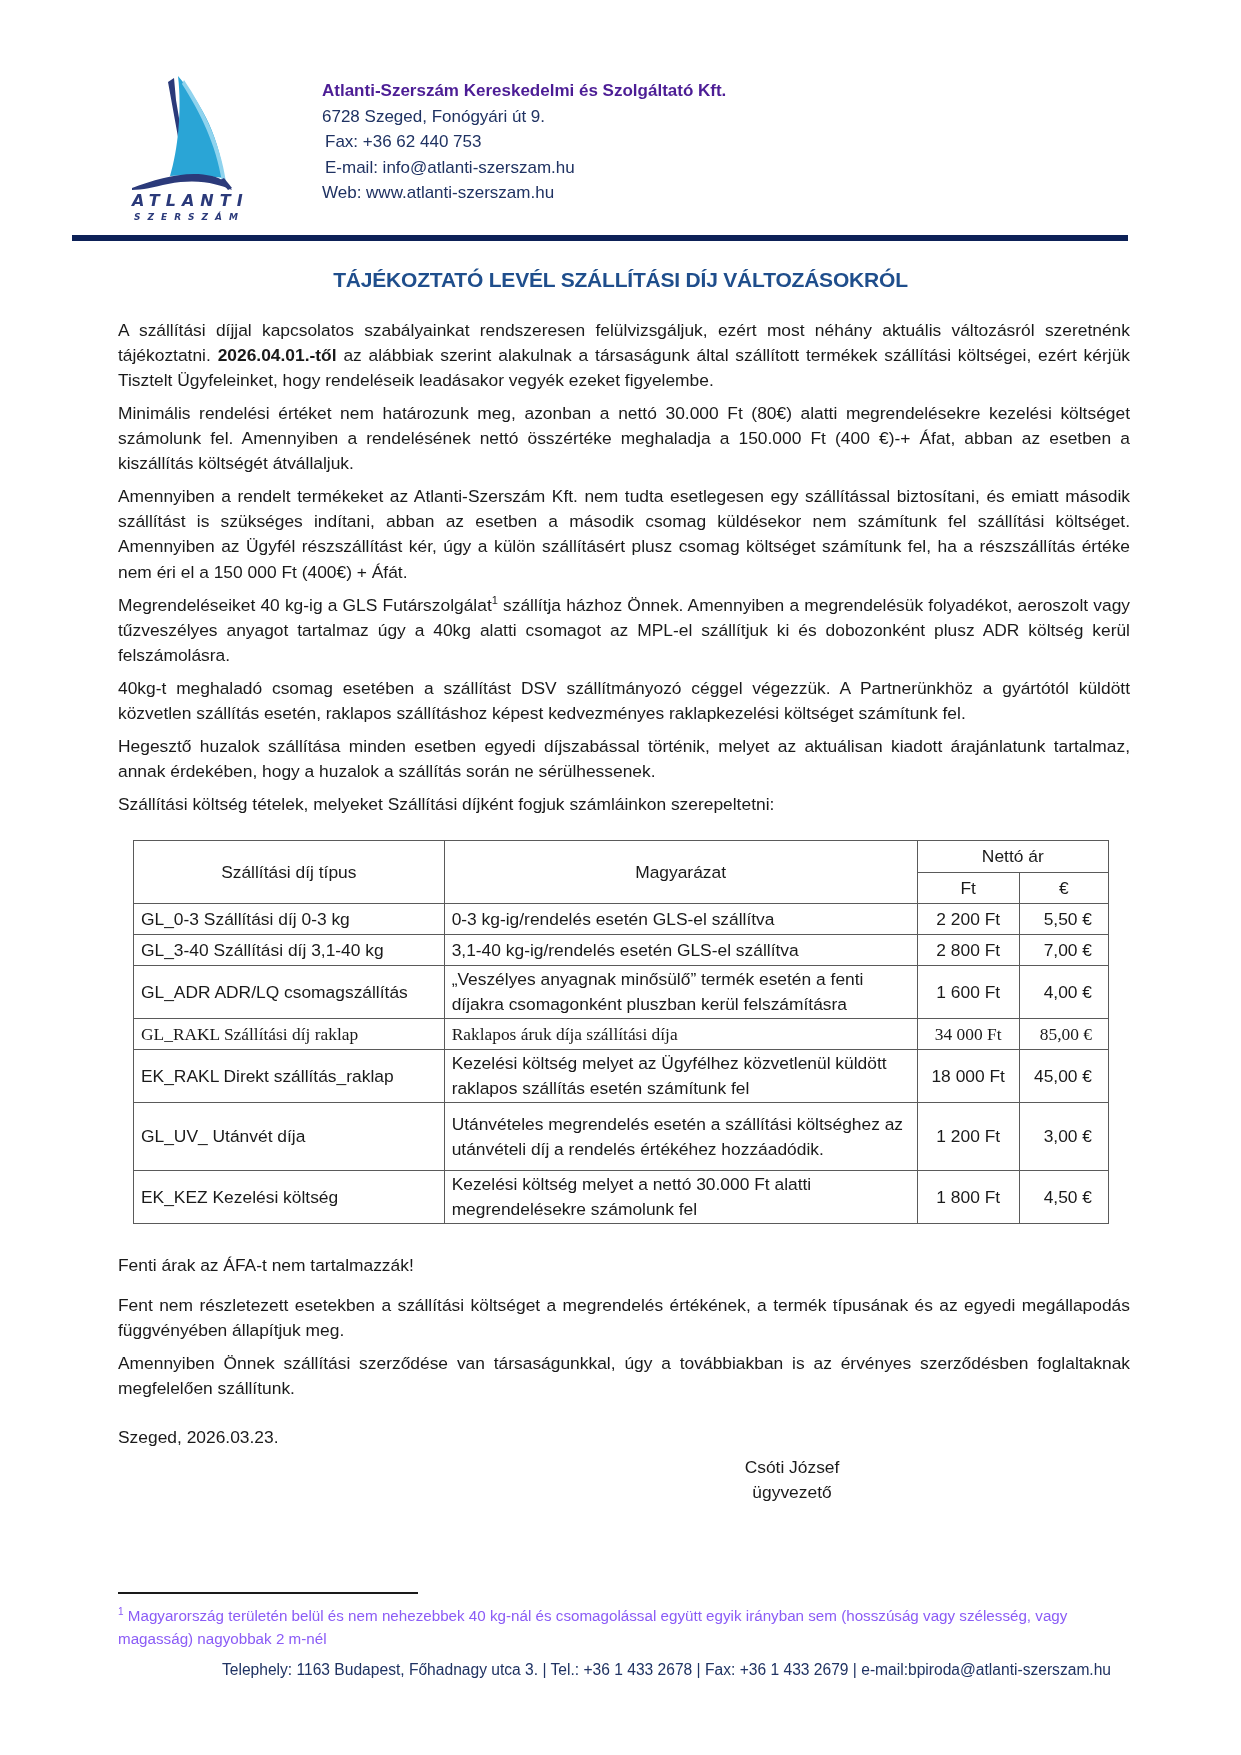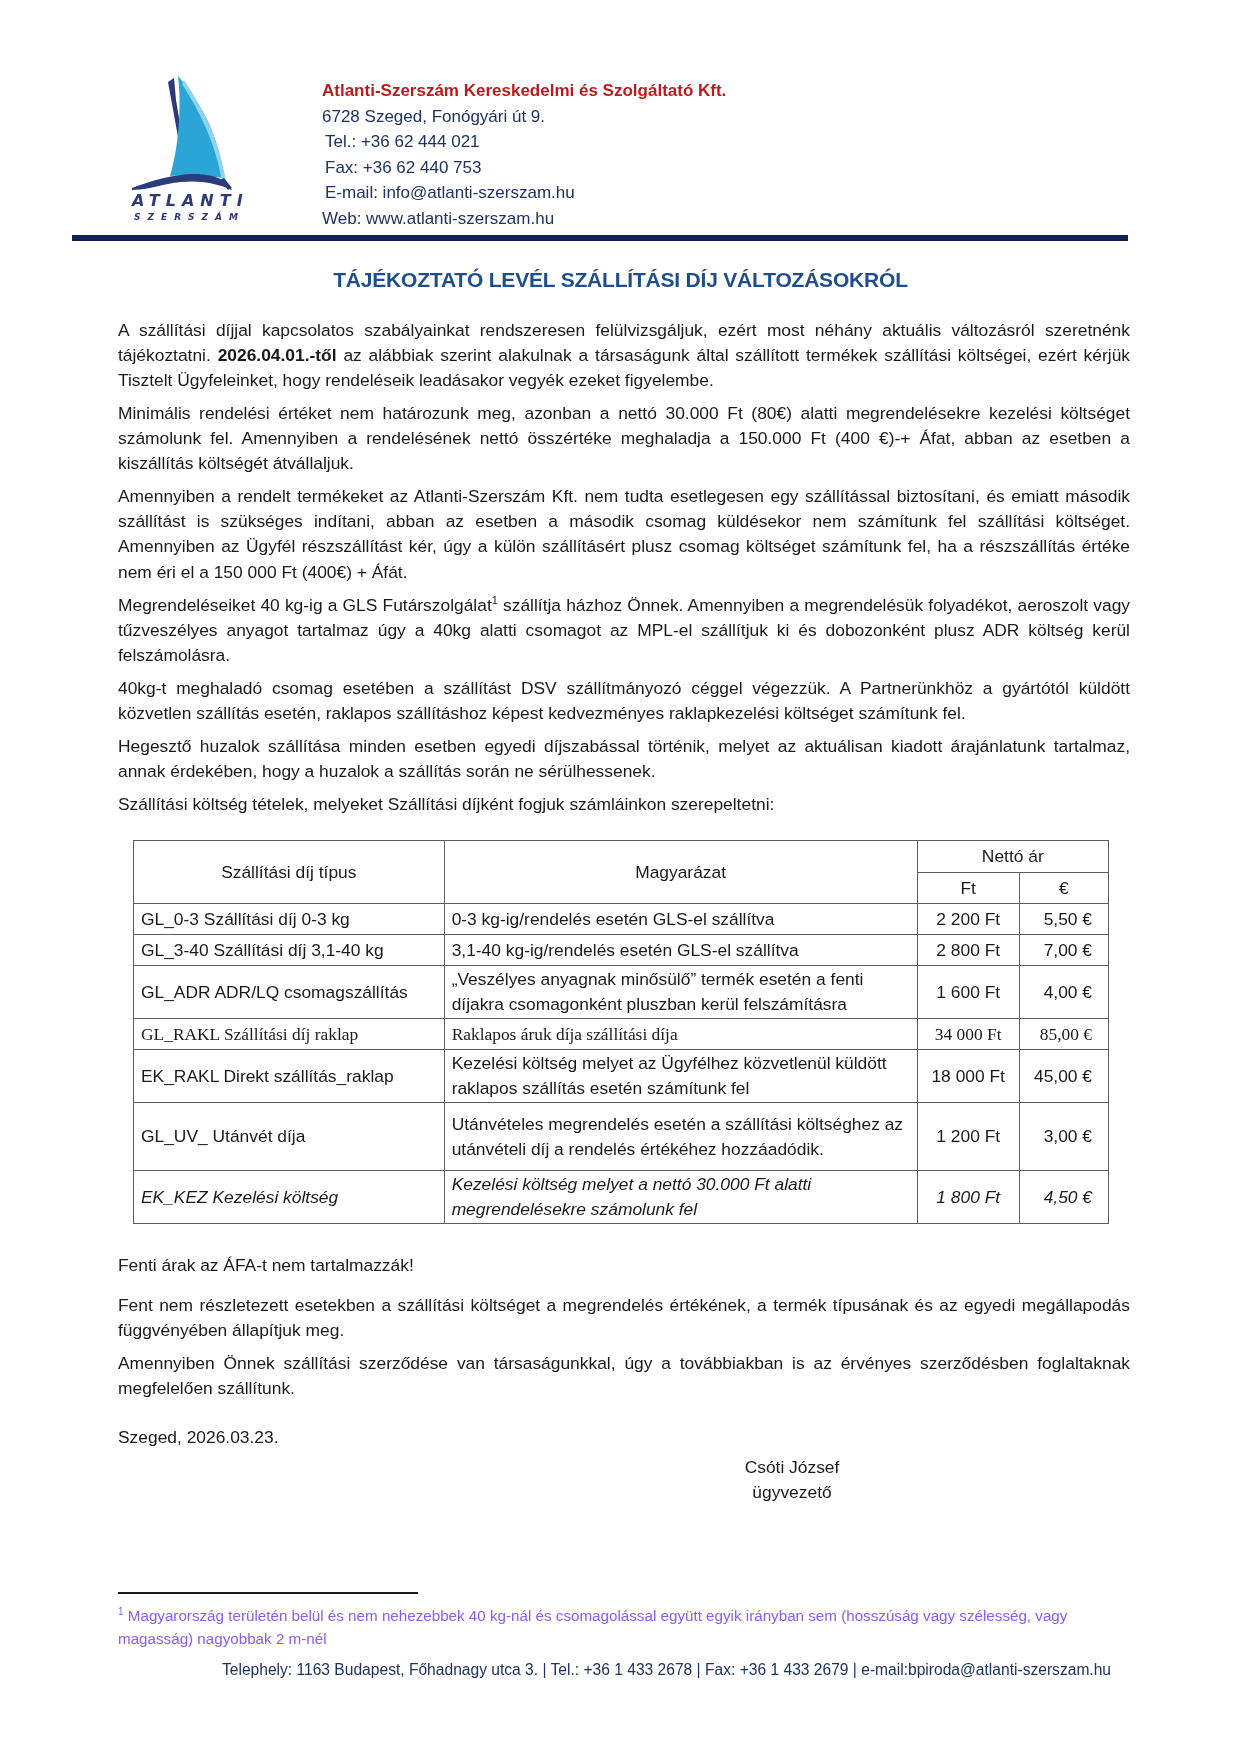--- a/index.html
+++ b/index.html
@@ -6,21 +6,21 @@
   body {
     width: 1241px; height: 1755px; position: relative; overflow: hidden;
     font-family: "Liberation Sans", "DejaVu Sans", sans-serif;
     color: #1a1a1a;
   }
   .page { position: absolute; left: 0; top: 0; width: 1241px; height: 1755px; }
 
   
   .logo { position: absolute; left: 128px; top: 70px; width: 130px; height: 150px; }
   .company { position: absolute; left: 322px; top: 78px; font-size: 17px; line-height: 25.5px; color: #1f3262; }
-  .company .name { font-weight: bold; color: #b91c1c; }
+  .company .name { font-weight: bold; color: #4c1d95; }
   .company div { white-space: nowrap; }
   .company .indent { padding-left: 3px; }
   .header-bar { position: absolute; left: 72px; top: 235px; width: 1056px; height: 6px; background: #0d2157; }
 
   
   .title {
     position: absolute; left: 0; width: 1241px; top: 268px; text-align: center;
     font-size: 21px; font-weight: bold; color: #1f4e8c; letter-spacing: -0.2px;
   }
 
@@ -71,21 +71,20 @@
 
       <path d="M4 118 C30 108 60 100 84 106 C94 108 100 114 104 120 C90 114 70 108 40 114 C26 117 14 120 4 120 Z" fill="#2b3a7a"></path>
       <text x="4" y="136" font-family="DejaVu Sans, sans-serif" font-style="italic" font-weight="bold" font-size="16" fill="#2b3a7a" letter-spacing="6">ATLANTI</text>
       <text x="6" y="150" font-family="DejaVu Sans, sans-serif" font-style="italic" font-weight="bold" font-size="9" fill="#2b3a7a" letter-spacing="7">SZERSZÁM</text>
     </svg>
   </div>
 
   <div class="company">
     <div class="name">Atlanti-Szerszám Kereskedelmi és Szolgáltató Kft.</div>
     <div>6728 Szeged, Fonógyári út 9.</div>
-    <div class="indent">Tel.: +36 62 444 021</div>
     <div class="indent">Fax: +36 62 440 753</div>
     <div class="indent">E-mail: info@atlanti-szerszam.hu</div>
     <div>Web: www.atlanti-szerszam.hu</div>
   </div>
 
   <div class="header-bar"></div>
 
   <div class="title">TÁJÉKOZTATÓ LEVÉL SZÁLLÍTÁSI DÍJ VÁLTOZÁSOKRÓL</div>
 
   <div class="body-text" style="top:318px;">
@@ -140,21 +139,21 @@
         <td>Kezelési költség melyet az Ügyfélhez közvetlenül küldött raklapos szállítás esetén számítunk fel</td>
         <td class="num">18 000 Ft</td>
         <td class="eur">45,00 €</td>
       </tr>
       <tr style="height:68px;">
         <td>GL_UV_ Utánvét díja</td>
         <td>Utánvételes megrendelés esetén a szállítási költséghez az utánvételi díj a rendelés értékéhez hozzáadódik.</td>
         <td class="num">1 200 Ft</td>
         <td class="eur">3,00 €</td>
       </tr>
-      <tr style="height:53px;font-style:italic;">
+      <tr style="height:53px;">
         <td>EK_KEZ Kezelési költség</td>
         <td>Kezelési költség melyet a nettó 30.000 Ft alatti megrendelésekre számolunk fel</td>
         <td class="num">1 800 Ft</td>
         <td class="eur">4,50 €</td>
       </tr>
     </tbody>
   </table>
 
   <div class="after" style="top:1253px;">Fenti árak az ÁFA-t nem tartalmazzák!</div>
   <div class="after" style="top:1293px; text-align:justify;">Fent nem részletezett esetekben a szállítási költséget a megrendelés értékének, a termék típusának és az egyedi megállapodás függvényében állapítjuk meg.</div>

